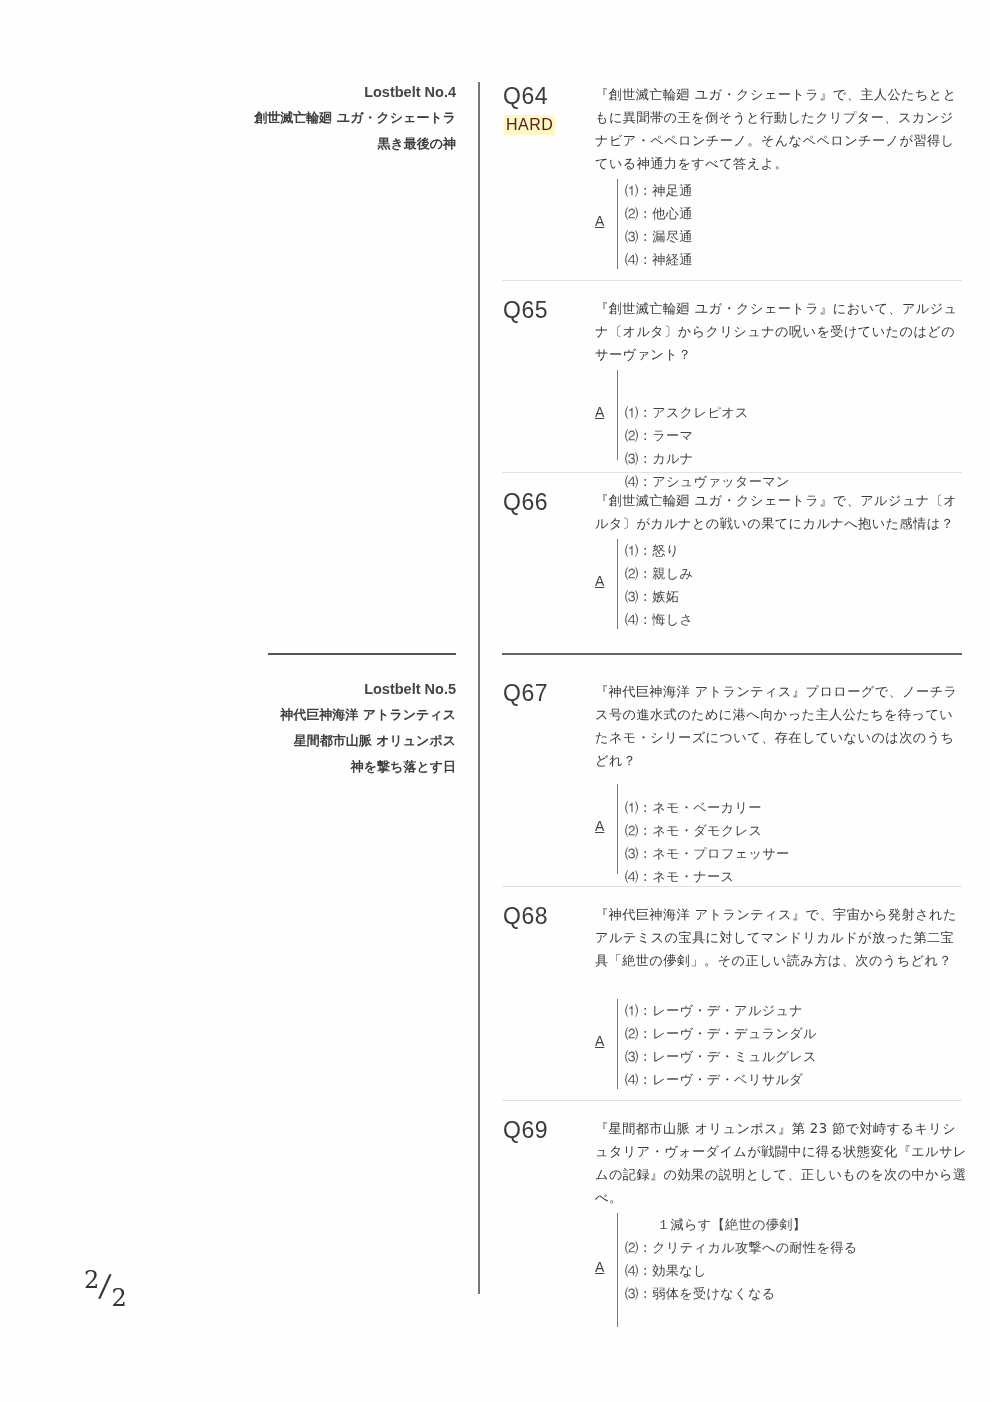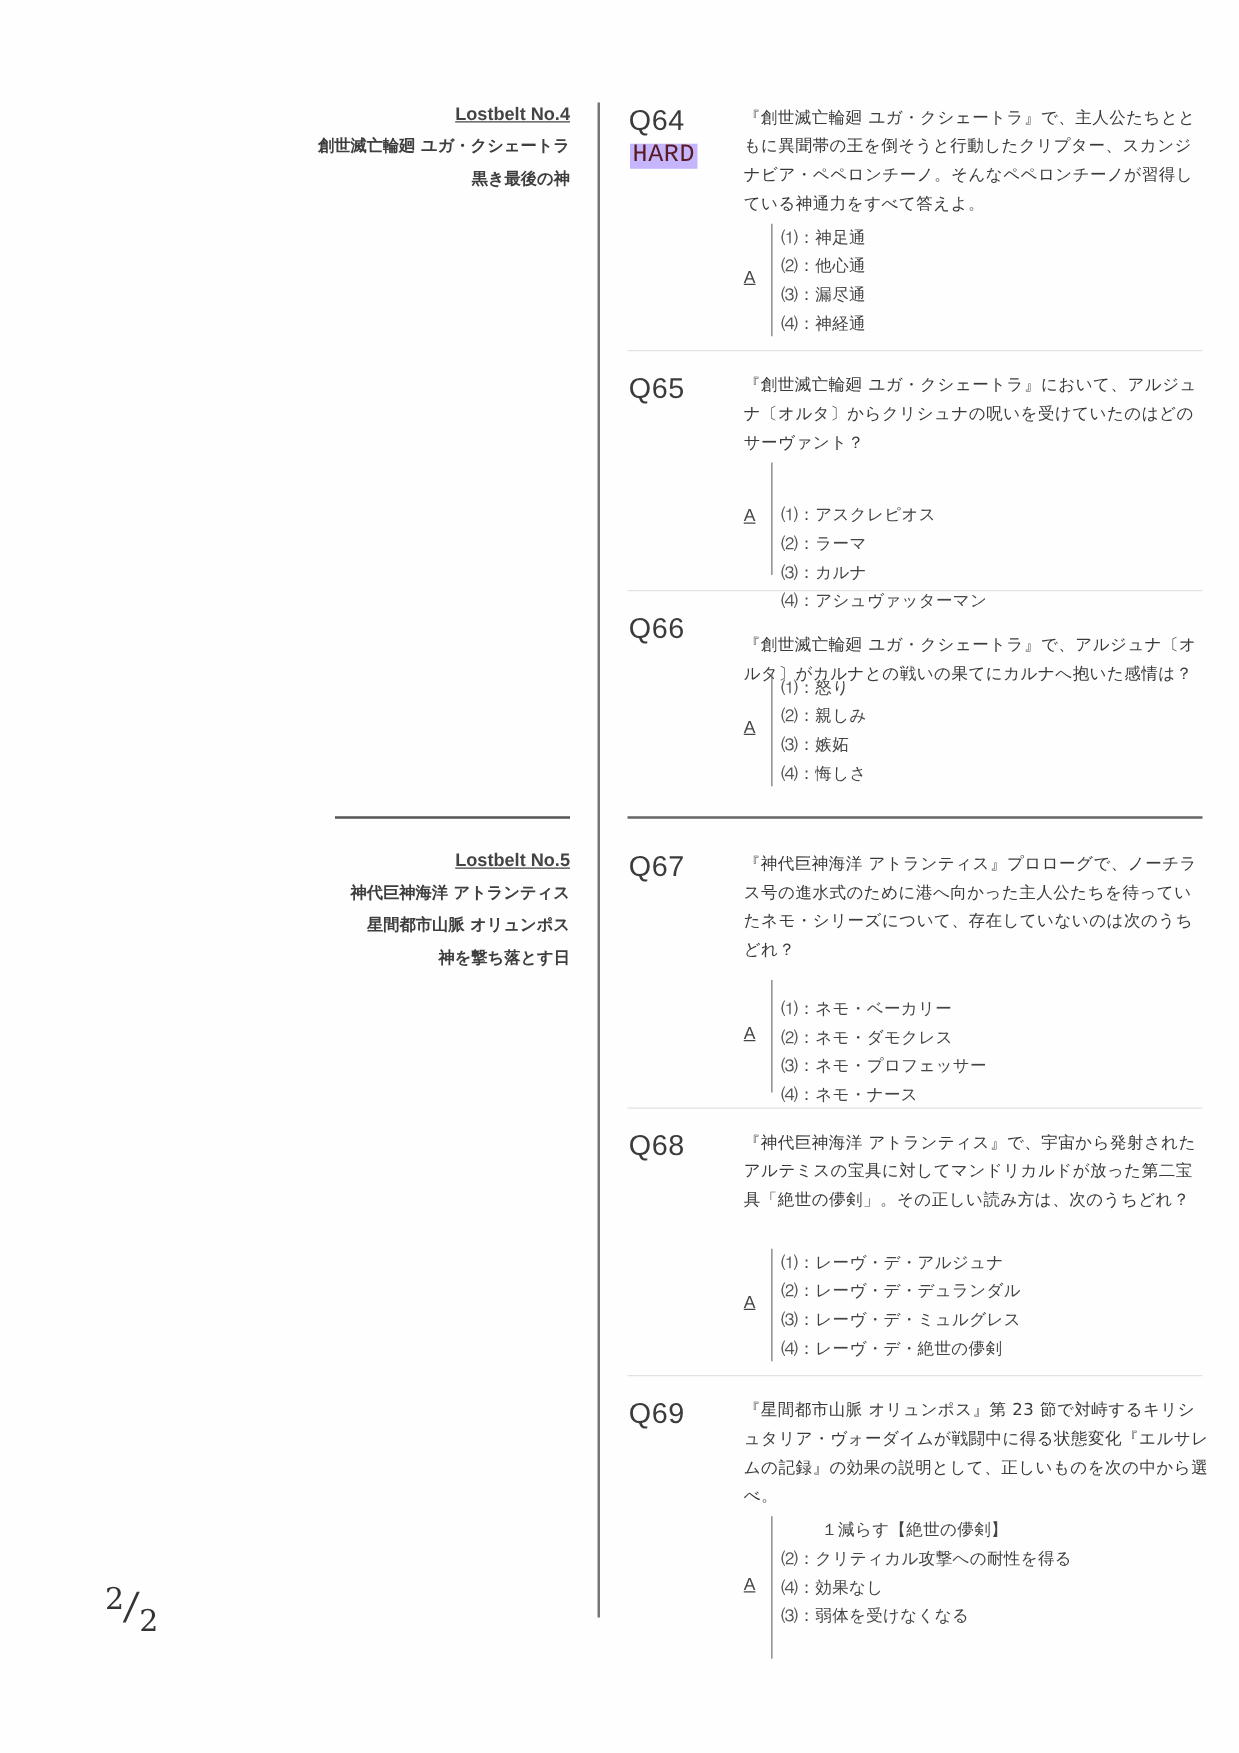--- a/index.html
+++ b/index.html
@@ -1,27 +1,27 @@
 <!DOCTYPE html>
 <html><head>
 <meta charset="utf-8">
 <style>
   html, body { margin:0; padding:0; }
   body { width:991px; height:1402px; background:#fefefe; position:relative; overflow:hidden;
          font-family:"DejaVu Sans", sans-serif; color:#3a3a3a; }
   .vline { position:absolute; left:478px; top:82px; width:1.5px; height:1212px; background:#777; }
   .section-left { position:absolute; right:535px; text-align:right; }
-  .lb-title { font-family:"Liberation Sans", sans-serif; font-weight:bold; font-size:14.5px; color:#444; line-height:26px;text-decoration:underline; }
+  .lb-title { font-family:"Liberation Sans", sans-serif; font-weight:bold; font-size:14.5px; color:#444; line-height:26px; }
   .lb-sub { font-weight:bold; font-size:13px; color:#3e3e3e; line-height:26px; white-space:nowrap; }
   .divider-left { position:absolute; left:268px; width:188px; top:653px; height:1.5px; background:#555; }
   .divider-right { position:absolute; left:502px; width:460px; top:653px; height:1.5px; background:#666; }
   .qsep { position:absolute; left:502px; width:460px; height:1px; background:#e2e2e2; }
   .q { position:absolute; left:503px; width:462px; }
   .qnum { position:absolute; left:0; top:0; font-family:"Liberation Sans", sans-serif; font-size:23px; color:#3b3b3b; letter-spacing:0.5px; }
-  .hard { position:absolute; left:1px; top:32px; background:#c4b5fd; color:#5a1a22; font-family:Liberation Mono, monospace; font-size:20px; padding:0 2px; line-height:20px; letter-spacing:0.5px; }
+  .hard { position:absolute; left:1px; top:32px; background:#fef9c3; color:#5a1a22; font-family:Liberation Sans, sans-serif; font-size:16px; padding:0 2px; line-height:20px; letter-spacing:0.5px; }
   .qtext { position:absolute; left:92px; width:372px; font-size:13.2px; line-height:23px; color:#3a3a3a; letter-spacing:0.4px; }
   .answers { position:absolute; left:92px; }
   .a-label { position:absolute; left:0; font-family:"Liberation Sans", sans-serif; font-size:14px; color:#444; text-decoration:underline; }
   .a-bar { position:absolute; left:22px; width:1px; background:#777; }
   .a-list { position:absolute; left:30px; font-size:13.2px; line-height:23px; color:#444; white-space:nowrap; letter-spacing:0.3px; }
   .a-item .n { color:#555; }
   .a-cont { padding-left:32px; }
   .pageno { position:absolute; left:84px; top:1268px; font-family:"DejaVu Serif", serif; font-size:24px; color:#333; }
   .pageno .sup { position:relative; top:-8px; }
   .pageno .slash { display:inline-block; font-size:30px; transform:skewX(-8deg); margin:0 1px; }
@@ -79,21 +79,21 @@
       <div class="a-item"><span class="n">⑴</span> : <span>アスクレピオス</span></div>
       <div class="a-item"><span class="n">⑵</span> : <span>ラーマ</span></div>
       <div class="a-item"><span class="n">⑶</span> : <span>カルナ</span></div>
       <div class="a-item"><span class="n">⑷</span> : <span>アシュヴァッターマン</span></div>
     </div>
   </div>
 </div>
 
 <div class="q" style="top:489px;">
   <div class="qnum">Q66</div>
-  <div class="qtext" style="top:0;margin-top:16px;">『創世滅亡輪廻 ユガ・クシェートラ』で、アルジュナ〔オルタ〕がカルナとの戦いの果てにカルナへ抱いた感情は？</div>
+  <div class="qtext" style="top:0;">『創世滅亡輪廻 ユガ・クシェートラ』で、アルジュナ〔オルタ〕がカルナとの戦いの果てにカルナへ抱いた感情は？</div>
   <div class="answers" style="top:50px;">
     <div class="a-label" style="top:34px;">A</div>
     <div class="a-bar" style="top:0; height:90px;"></div>
     <div class="a-list" style="top:0;">
       <div class="a-item"><span class="n">⑴</span> : <span>怒り</span></div>
       <div class="a-item"><span class="n">⑵</span> : <span>親しみ</span></div>
       <div class="a-item"><span class="n">⑶</span> : <span>嫉妬</span></div>
       <div class="a-item"><span class="n">⑷</span> : <span>悔しさ</span></div>
     </div>
   </div>
@@ -117,21 +117,21 @@
 <div class="q" style="top:903px;">
   <div class="qnum">Q68</div>
   <div class="qtext" style="top:0;">『神代巨神海洋 アトランティス』で、宇宙から発射されたアルテミスの宝具に対してマンドリカルドが放った第二宝具「絶世の儚剣」。その正しい読み方は、次のうちどれ？</div>
   <div class="answers" style="top:96px;">
     <div class="a-label" style="top:34px;">A</div>
     <div class="a-bar" style="top:0; height:90px;"></div>
     <div class="a-list" style="top:0;">
       <div class="a-item"><span class="n">⑴</span> : <span>レーヴ・デ・アルジュナ</span></div>
       <div class="a-item"><span class="n">⑵</span> : <span>レーヴ・デ・デュランダル</span></div>
       <div class="a-item"><span class="n">⑶</span> : <span>レーヴ・デ・ミュルグレス</span></div>
-      <div class="a-item"><span class="n">⑷</span> : <span>レーヴ・デ・絶世の儚剣</span></div>
+      <div class="a-item"><span class="n">⑷</span> : <span>レーヴ・デ・ベリサルダ</span></div>
     </div>
   </div>
 </div>
 
 <div class="q" style="top:1117px;">
   <div class="qnum">Q69</div>
   <div class="qtext" style="top:0;">『星間都市山脈 オリュンポス』第 23 節で対峙するキリシュタリア・ヴォーダイムが戦闘中に得る状態変化『エルサレムの記録』の効果の説明として、正しいものを次の中から選べ。</div>
   <div class="answers" style="top:96px;">
     <div class="a-label" style="top:46px;">A</div>
     <div class="a-bar" style="top:0; height:114px;"></div>

